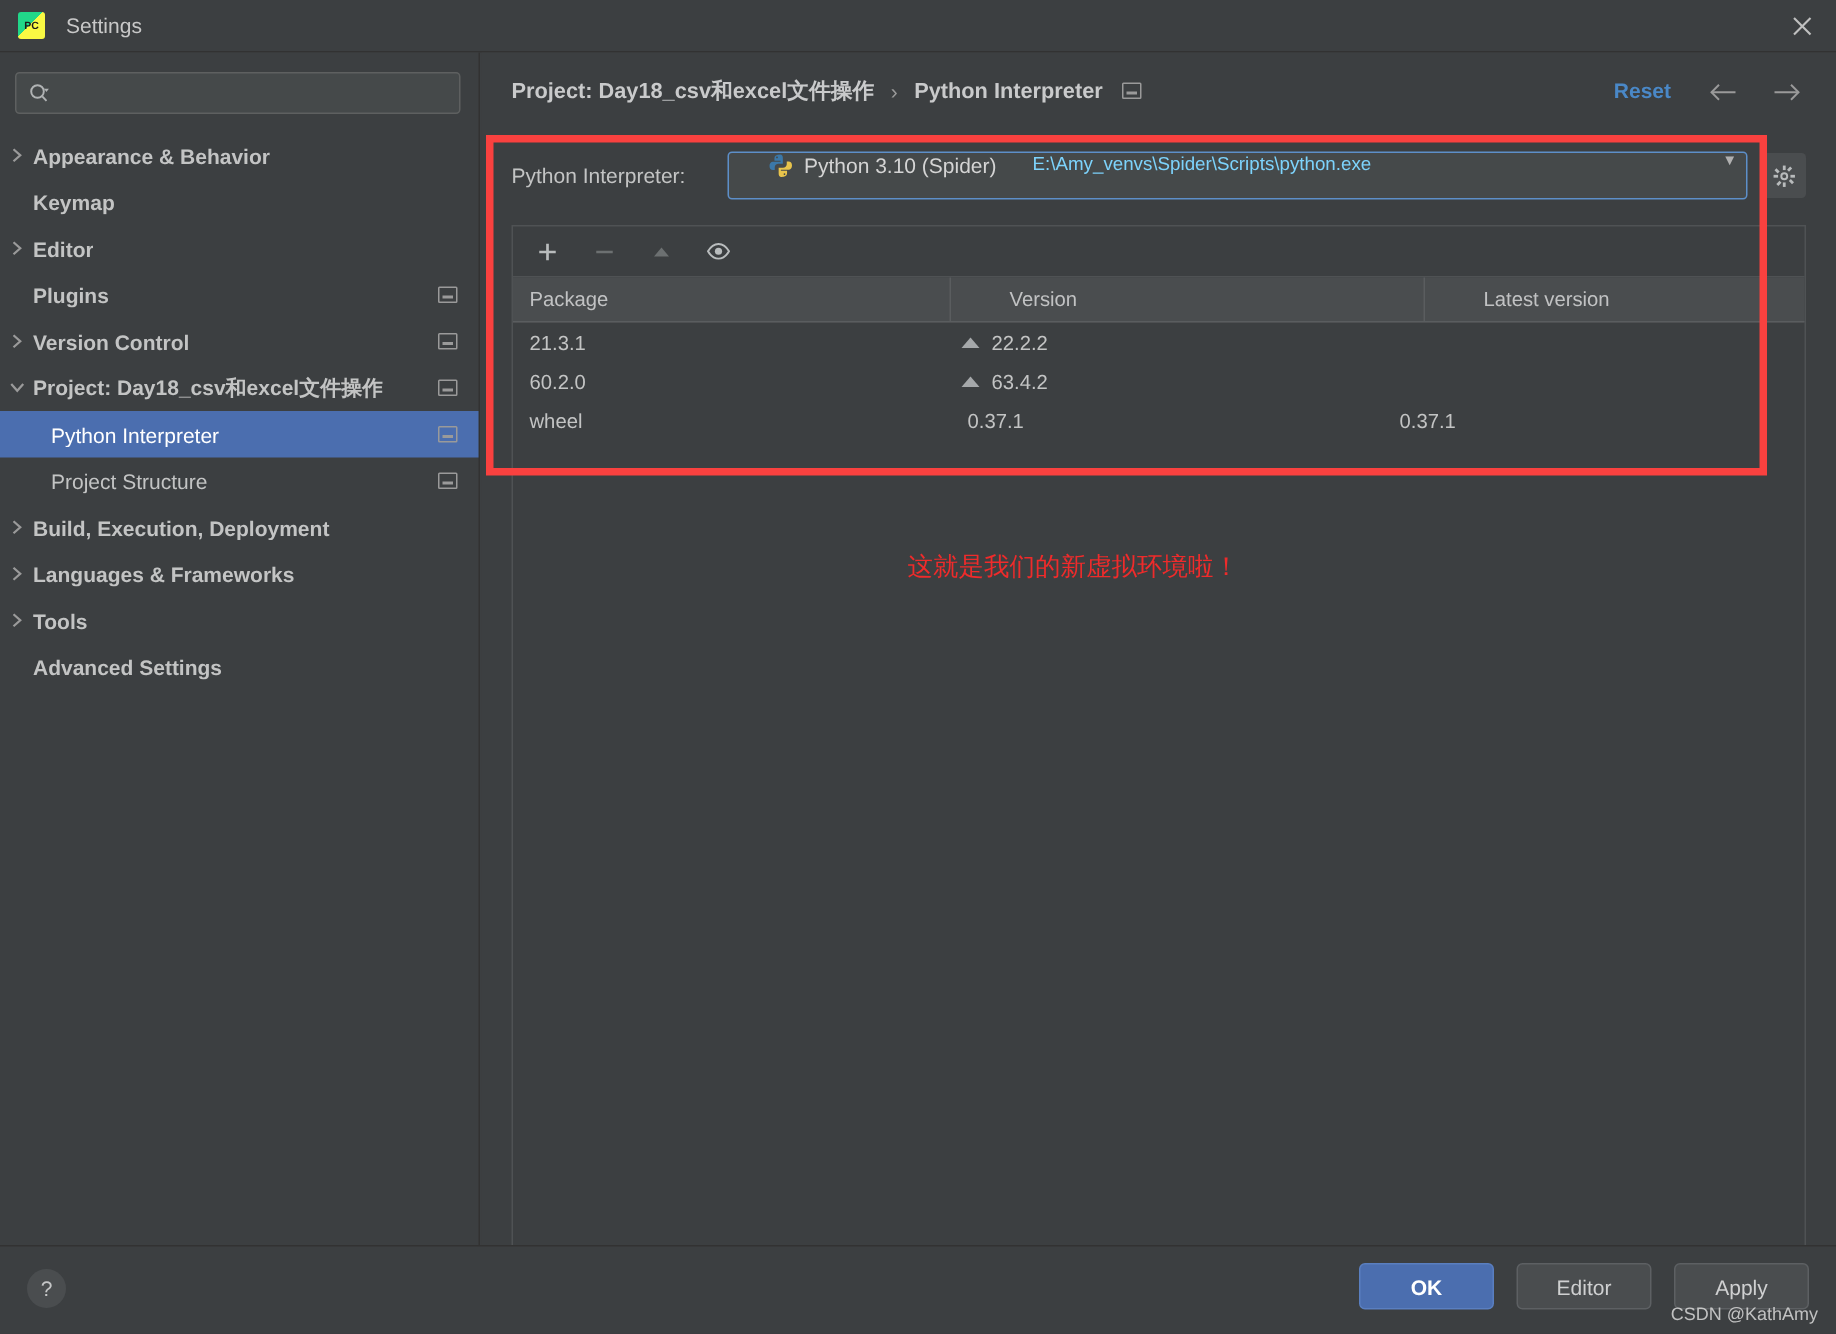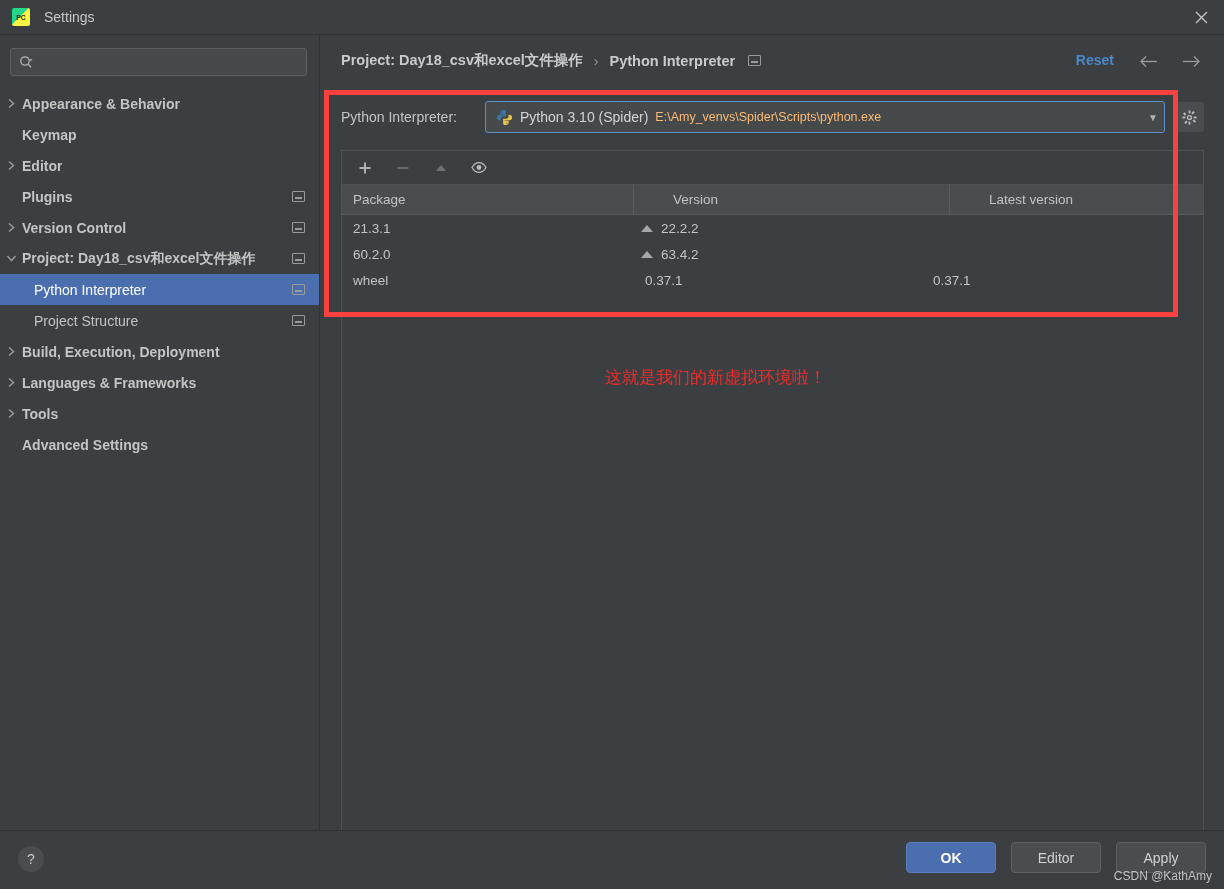--- a/index.html
+++ b/index.html
@@ -203,39 +203,39 @@
     margin-right: 28px;
     white-space: nowrap;
   }
   .interp-combo {
     flex: 1;
     height: 32px;
     background: #45494a;
     border: 1px solid #5d8fc9;
     border-radius: 3px;
     display: flex;
-    align-items: center;
-    padding: 0 6px 0 10px;
+    align-items: flex-start;
+    padding: 0 6px 0 26px;
     cursor: pointer;
     overflow: hidden;
   }
   .py-icon {
     width: 17px; height: 17px;
     margin-right: 7px;
     flex-shrink: 0;
   }
   .interp-name {
     font-size: 14px;
     color: #d4d4d4;
     white-space: nowrap;
   }
   .interp-path {
     font-size: 12.5px;
-    color: #fdba74;
-    margin-left: 7px;
+    color: #7dd3fc;
+    margin-left: 24px;
     white-space: nowrap;
     overflow: hidden;
     flex: 1;
   }
   .combo-arrow {
     margin-left: auto;
     color: #b0b0b0;
     font-size: 10px;
     padding-left: 8px;
   }

